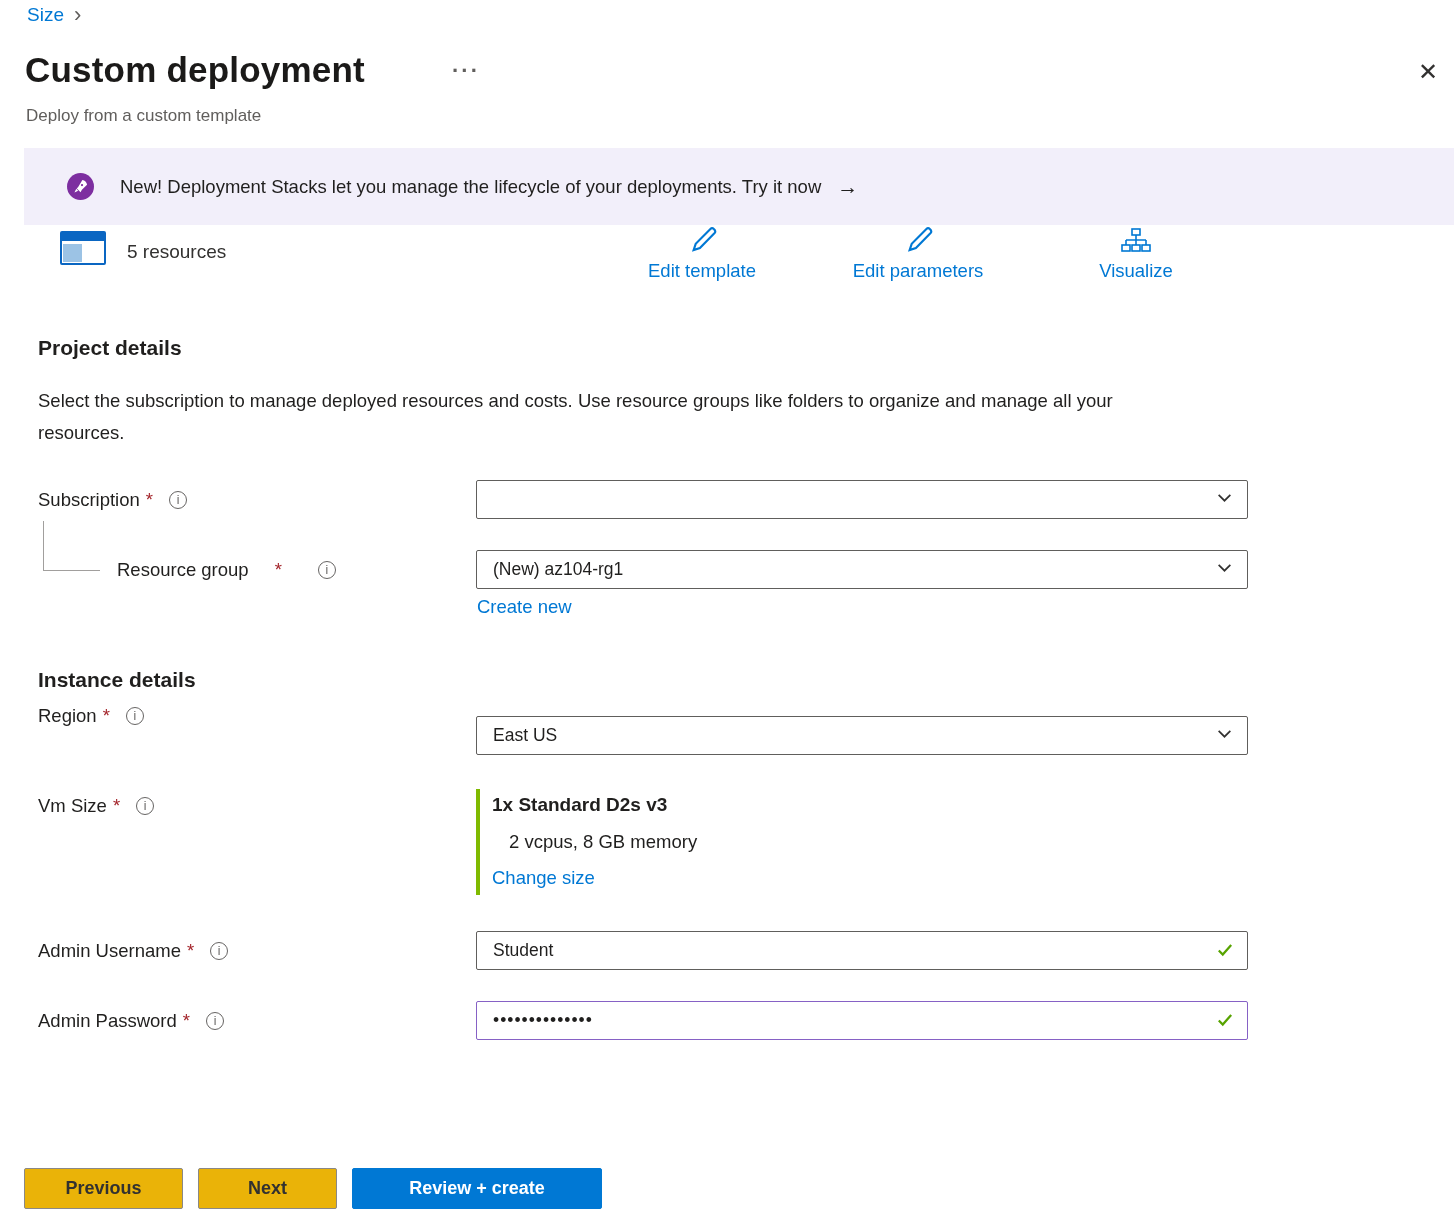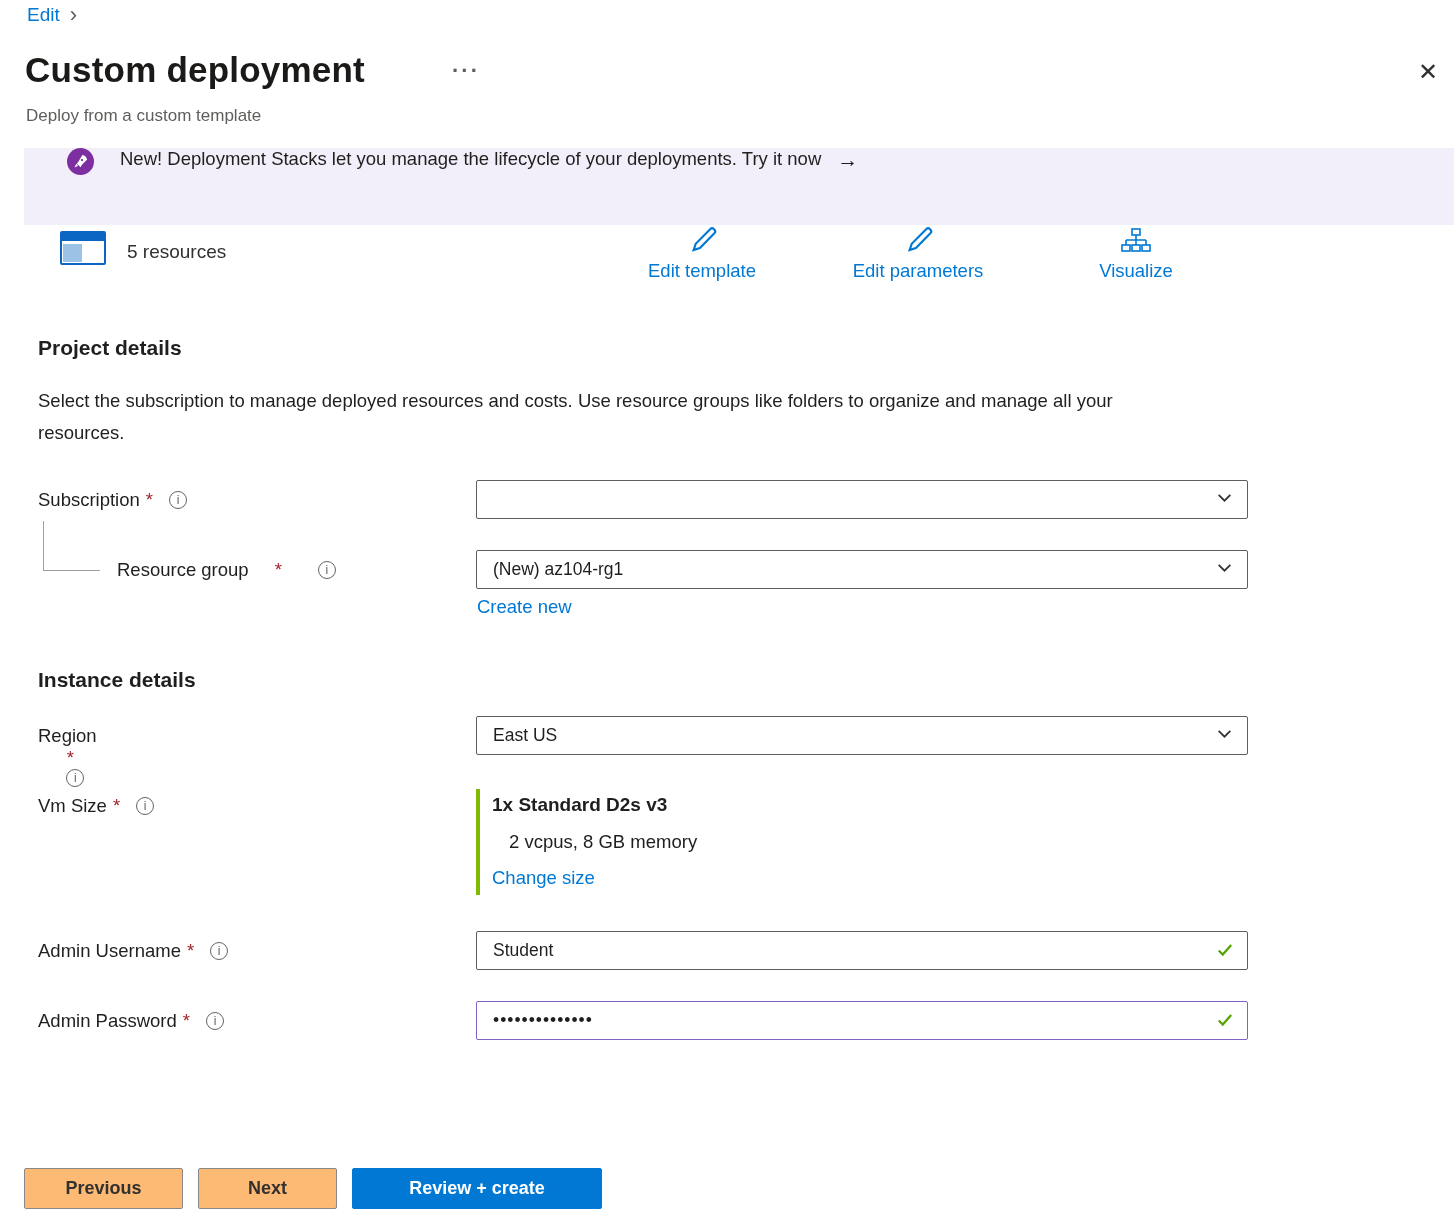--- a/index.html
+++ b/index.html
@@ -12,21 +12,21 @@
   .breadcrumb a { color: #0078d4; text-decoration: none; cursor: pointer; }
   .breadcrumb .sep { color: #605e5c; font-size: 22px; line-height: 1; }
 
   
   .page-title { position: absolute; left: 25px; top: 50px; font-size: 35px; font-weight: 700; color: #1b1a19; letter-spacing: 0.2px; }
   .more-options { position: absolute; left: 452px; top: 58px; color: #605e5c; font-size: 22px; font-weight: 700; letter-spacing: 2px; cursor: pointer; background: none; border: none; }
   .close-btn { position: absolute; right: 18px; top: 60px; font-size: 24px; color: #323130; background: none; border: none; cursor: pointer; line-height: 1; }
   .page-subtitle { position: absolute; left: 26px; top: 106px; font-size: 17px; color: #605e5c; }
 
   
-  .banner { position: absolute; left: 24px; top: 148px; width: 1430px; height: 77px; background: #f2effa; display: flex; align-items: flex-start; padding-left: 43px; cursor: pointer; }
+  .banner { position: absolute; left: 24px; top: 148px; width: 1430px; height: 77px; background: #f2effa; display: flex; align-items: center; padding-left: 43px; cursor: pointer; }
   .rocket-circle { width: 27px; height: 27px; border-radius: 50%; background: #7d2ea0; display: flex; align-items: center; justify-content: center; flex: 0 0 auto; }
   .banner-text { margin-left: 26px; font-size: 18.5px; color: #201f1e; }
   .banner-arrow { margin-left: 16px; font-size: 21px; color: #201f1e; }
 
   
   .tpl-icon { position: absolute; left: 60px; top: 231px; width: 46px; height: 34px; border: 2px solid #0a66c2; border-radius: 2px; background: #fff; }
   .tpl-icon::before { content: ""; position: absolute; left: -1px; top: -1px; right: -1px; height: 9px; background: #0a66c2; }
   .tpl-icon::after { content: ""; position: absolute; left: 1px; top: 11px; width: 19px; bottom: 1px; background: #9cc3e5; }
   .resources-count { position: absolute; left: 127px; top: 241px; font-size: 19px; color: #323130; }
   .tpl-action { position: absolute; top: 227px; display: flex; flex-direction: column; align-items: center; gap: 1px; cursor: pointer; text-decoration: none; }
@@ -59,33 +59,33 @@
   .conn-h { position: absolute; left: 43px; top: 570px; width: 57px; height: 1px; background: #a19f9d; }
 
   
   .vm-bar { position: absolute; left: 476px; top: 789px; width: 4px; height: 106px; background: #7fba00; }
   .vm-title { position: absolute; left: 492px; top: 794px; font-size: 19px; font-weight: 700; color: #201f1e; }
   .vm-detail { position: absolute; left: 492px; top: 831px; font-size: 18.5px; color: #201f1e; margin-left: 17px; }
   .vm-change { position: absolute; left: 492px; top: 867px; }
 
   
   .btn { position: absolute; top: 1168px; height: 41px; border-radius: 2px; font-size: 18px; font-weight: 700; font-family: "Liberation Sans", sans-serif; cursor: pointer; }
-  .btn.secondary { background: #fdba74; border: 1px solid #8a8886; color: #323130; }
+  .btn.secondary { background: #eab308; border: 1px solid #8a8886; color: #323130; }
   .btn.primary { background: #0078d4; border: 1px solid #0078d4; color: #ffffff; }
   .btn-previous { left: 24px; width: 159px; }
   .btn-next { left: 198px; width: 139px; }
   .btn-review { left: 352px; width: 250px; }
 </style>
 </head>
 <body>
 
 <div class="screen">
 
   <div class="breadcrumb">
-    <a>Edit</a>
+    <a>Size</a>
     <span class="sep">›</span>
   </div>
 
   <h1 class="page-title">Custom deployment</h1>
   <button class="more-options">···</button>
   <button class="close-btn">✕</button>
   <div class="page-subtitle">Deploy from a custom template</div>
 
   <div class="banner">
     <span class="rocket-circle">
@@ -163,21 +163,21 @@
     <span>
       <svg width="17" height="17" viewBox="0 0 16 16" fill="none">
           <path d="M2.5 5.5l5.5 5.5 5.5-5.5" stroke="#323130" stroke-width="1.6"></path>
         </svg>
     </span>
   </div>
   <a class="link create-new">Create new</a>
 
   <h2 class="section-heading" style="top:668px;">Instance details</h2>
 
-  <div class="field-label-row" style="left:38px; top:725px;flex-direction:column;">
+  <div class="field-label-row" style="left:38px; top:705px;">
     <span>Region</span>
     <span class="req">*</span>
     <i class="info-icon">i</i>
   </div>
   <div class="dropdown" style="top:716px;">
     <span>East US</span>
     <span>
       <svg width="17" height="17" viewBox="0 0 16 16" fill="none">
           <path d="M2.5 5.5l5.5 5.5 5.5-5.5" stroke="#323130" stroke-width="1.6"></path>
         </svg>

